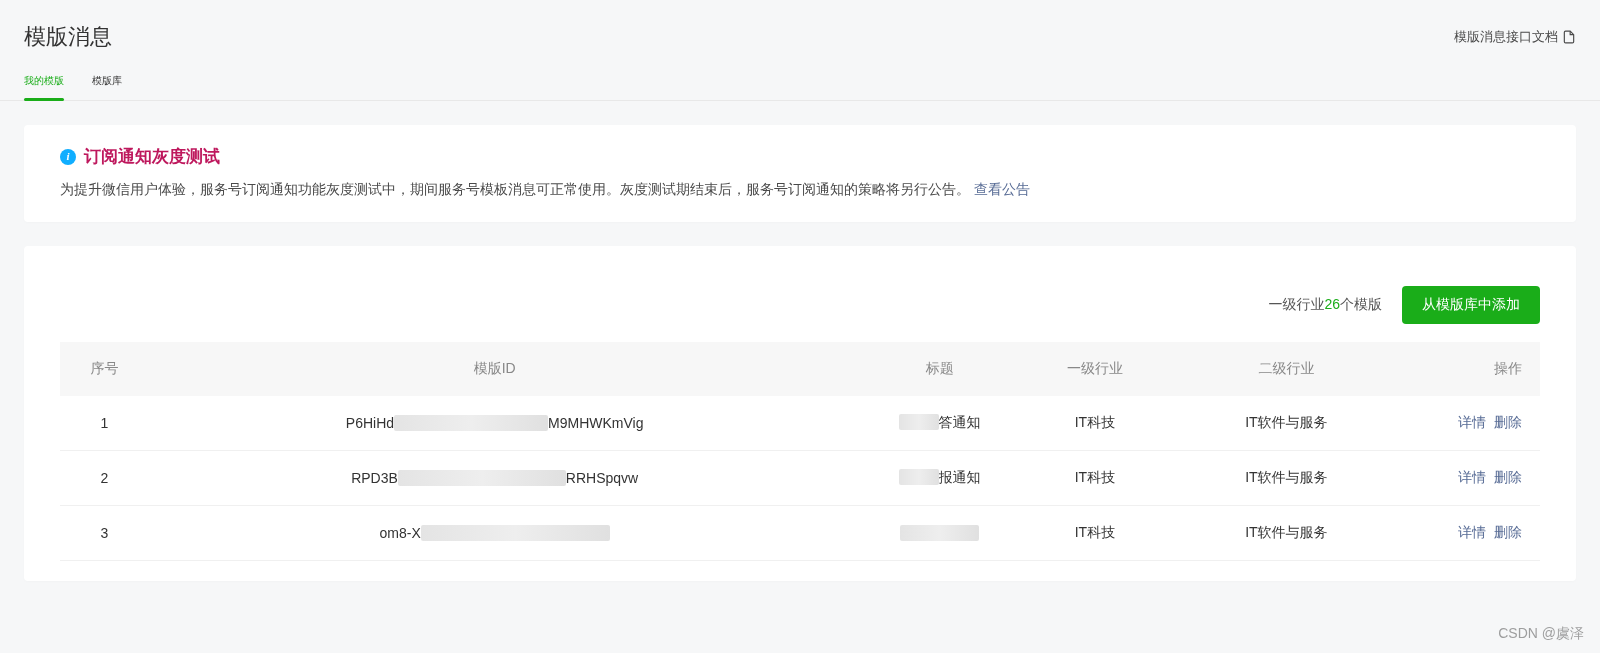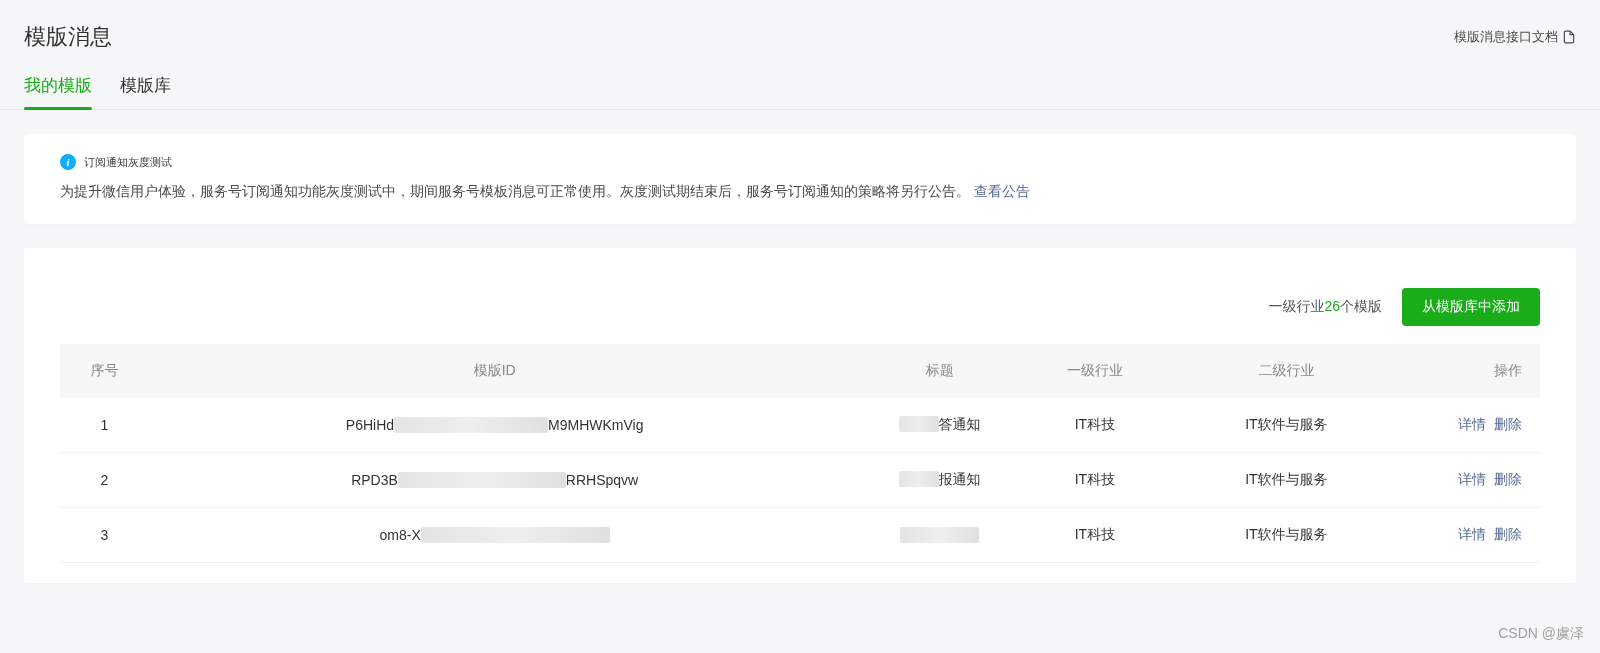--- a/index.html
+++ b/index.html
@@ -34,21 +34,21 @@
   }
   .doc-link svg { width: 14px; height: 14px; }
   .tabs {
     display: flex;
     gap: 28px;
     padding: 22px 24px 0 24px;
     border-bottom: 1px solid #e8e8e8;
   }
   .tab {
     padding-bottom: 12px;
-    font-size: 17px;
+    font-size: 10px;
     color: #333;
     cursor: pointer;
     position: relative;
   }
   .tab.active {
     color: #1aad19;
     font-weight: 500;
   }
   .tab.active::after {
     content: "";
@@ -84,21 +84,21 @@
     color: #fff;
     font-size: 11px;
     font-weight: bold;
     display: inline-flex;
     align-items: center;
     justify-content: center;
     line-height: 1;
     font-style: italic;
     font-family: Georgia, serif;
   }
-  .notice-title { font-size: 11px; color: #404040; }
+  .notice-title { font-size: 17px; color: #be185d; font-weight: bold; }
   .notice-desc { font-size: 14px; color: #4a4a4a; line-height: 1.6; }
   .notice-desc .link { color: #576b95; cursor: pointer; }
   .btn-primary {
     background: #1aad19;
     color: #fff;
     border: none;
     padding: 10px 20px;
     border-radius: 4px;
     font-size: 14px;
     cursor: pointer;

